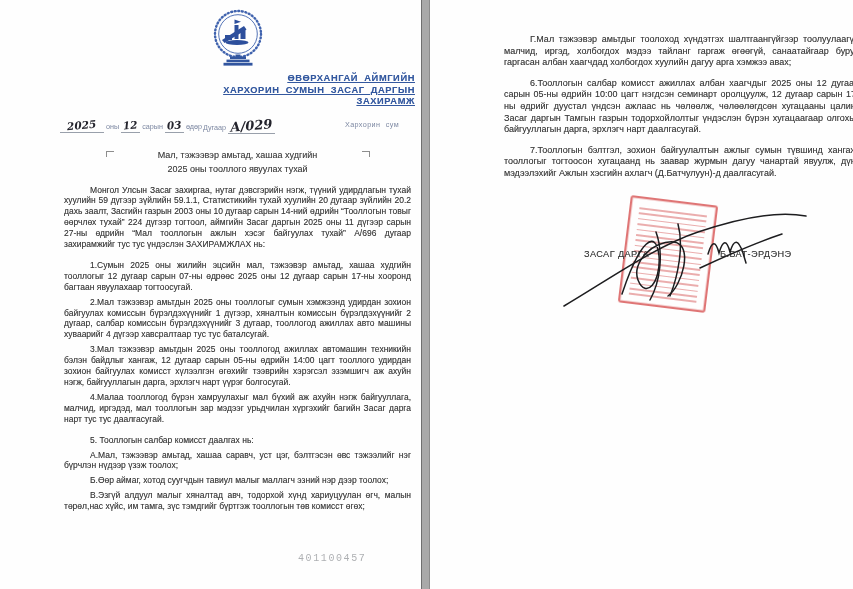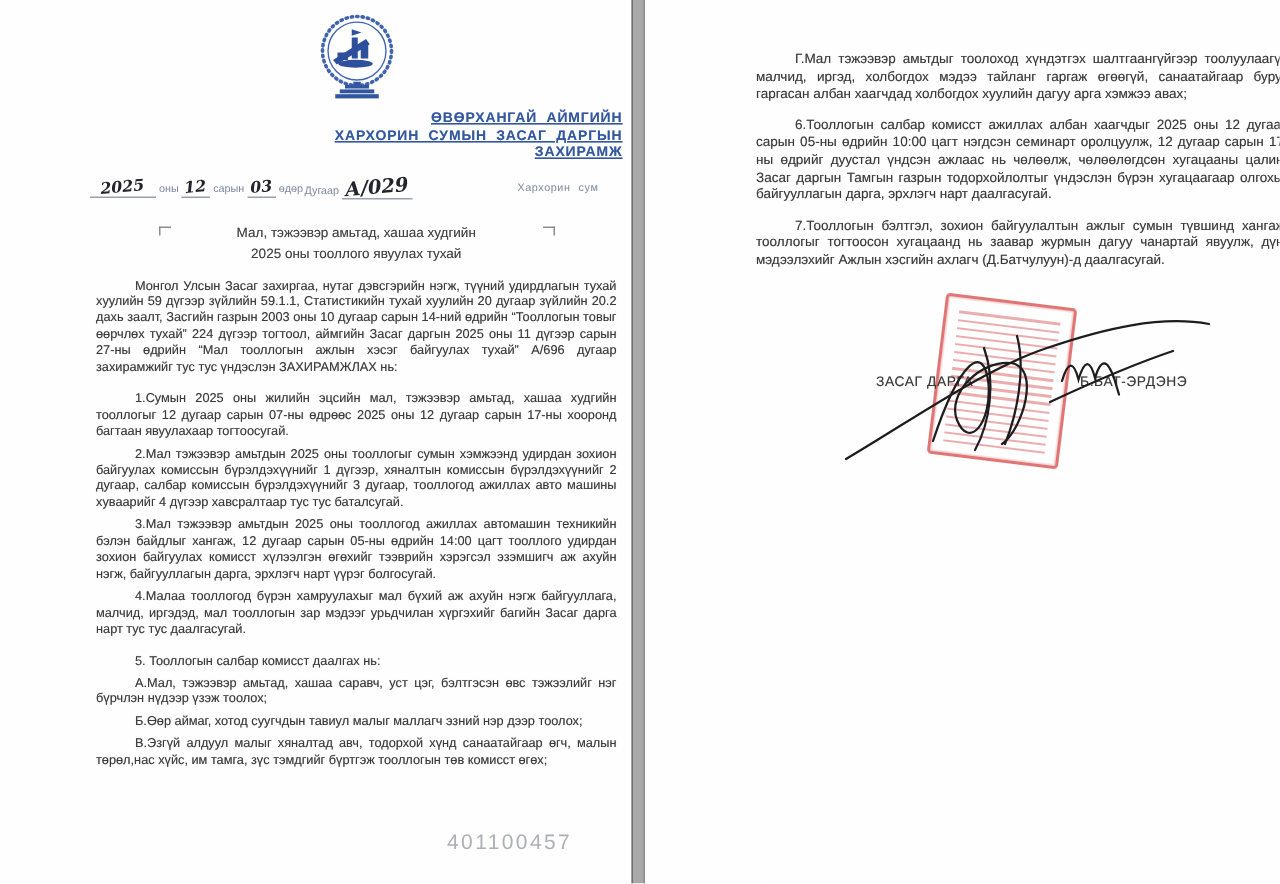--- a/index.html
+++ b/index.html
@@ -78,21 +78,21 @@
     position:absolute;left:8px;top:7px;right:8px;bottom:7px;
     background:
       repeating-linear-gradient(0deg, rgba(210,70,70,0.55) 0 1.6px, transparent 1.6px 5.4px),
       repeating-linear-gradient(90deg, transparent 0 6px, rgba(255,255,255,0.85) 6px 12px, transparent 12px 19px, rgba(255,255,255,0.85) 19px 25px, transparent 25px 31px, rgba(255,255,255,0.85) 31px 37px, transparent 37px 44px, rgba(255,255,255,0.85) 44px 50px);
     opacity:0.8;
   }
   .signature-svg{position:absolute;left:56px;top:4px;width:252px;height:112px;}
   
   .footer-code{
     position:absolute;left:298px;top:553px;
-    font-family:Liberation Sans, sans-serif;font-size:14px;letter-spacing:1.6px;
+    font-family:Liberation Mono, monospace;font-size:10px;letter-spacing:1.6px;
     color:#8f9296;opacity:0.72;filter:blur(0.3px);
   }
 </style>
 </head>
 <body>
 
 <div class="page page-left">
   <div class="left-content">
 
     <div class="emblem-wrap">
@@ -143,21 +143,21 @@
 
     <div class="doc-body">
       <p>Монгол Улсын Засаг захиргаа, нутаг дэвсгэрийн нэгж, түүний удирдлагын тухай хуулийн 59 дүгээр зүйлийн 59.1.1, Статистикийн тухай хуулийн 20 дугаар зүйлийн 20.2 дахь заалт, Засгийн газрын 2003 оны 10 дугаар сарын 14-ний өдрийн “Тооллогын товыг өөрчлөх тухай” 224 дүгээр тогтоол, аймгийн Засаг даргын 2025 оны 11 дүгээр сарын 27-ны өдрийн “Мал тооллогын ажлын хэсэг байгуулах тухай” А/696 дугаар захирамжийг тус тус үндэслэн ЗАХИРАМЖЛАХ нь:</p>
       <p class="sp">1.Сумын 2025 оны жилийн эцсийн мал, тэжээвэр амьтад, хашаа худгийн тооллогыг 12 дугаар сарын 07-ны өдрөөс 2025 оны 12 дугаар сарын 17-ны хооронд багтаан явуулахаар тогтоосугай.</p>
       <p>2.Мал тэжээвэр амьтдын 2025 оны тооллогыг сумын хэмжээнд удирдан зохион байгуулах комиссын бүрэлдэхүүнийг 1 дүгээр, хяналтын комиссын бүрэлдэхүүнийг 2 дугаар, салбар комиссын бүрэлдэхүүнийг 3 дугаар, тооллогод ажиллах авто машины хуваарийг 4 дүгээр хавсралтаар тус тус баталсугай.</p>
       <p>3.Мал тэжээвэр амьтдын 2025 оны тооллогод ажиллах автомашин техникийн бэлэн байдлыг хангаж, 12 дугаар сарын 05-ны өдрийн 14:00 цагт тооллого удирдан зохион байгуулах комисст хүлээлгэн өгөхийг тээврийн хэрэгсэл эзэмшигч аж ахуйн нэгж, байгууллагын дарга, эрхлэгч нарт үүрэг болгосугай.</p>
       <p>4.Малаа тооллогод бүрэн хамруулахыг мал бүхий аж ахуйн нэгж байгууллага, малчид, иргэдэд, мал тооллогын зар мэдээг урьдчилан хүргэхийг багийн Засаг дарга нарт тус тус даалгасугай.</p>
       <p class="sp">5. Тооллогын салбар комисст даалгах нь:</p>
       <p>А.Мал, тэжээвэр амьтад, хашаа саравч, уст цэг, бэлтгэсэн өвс тэжээлийг нэг бүрчлэн нүдээр үзэж тоолох;</p>
       <p>Б.Өөр аймаг, хотод суугчдын тавиул малыг маллагч эзний нэр дээр тоолох;</p>
-      <p>В.Эзгүй алдуул малыг хяналтад авч, тодорхой хүнд санаатайгаар өгч, малын төрөл,нас хүйс, им тамга, зүс тэмдгийг бүртгэж тооллогын төв комисст өгөх;</p>
+      <p>В.Эзгүй алдуул малыг хяналтад авч, тодорхой хүнд хариуцуулан өгч, малын төрөл,нас хүйс, им тамга, зүс тэмдгийг бүртгэж тооллогын төв комисст өгөх;</p>
     </div>
   </div>
 
   <div class="footer-code">401100457</div>
 </div>
 
 <div class="page-divider"></div>
 
 <div class="page page-right">
   <div class="right-body">

